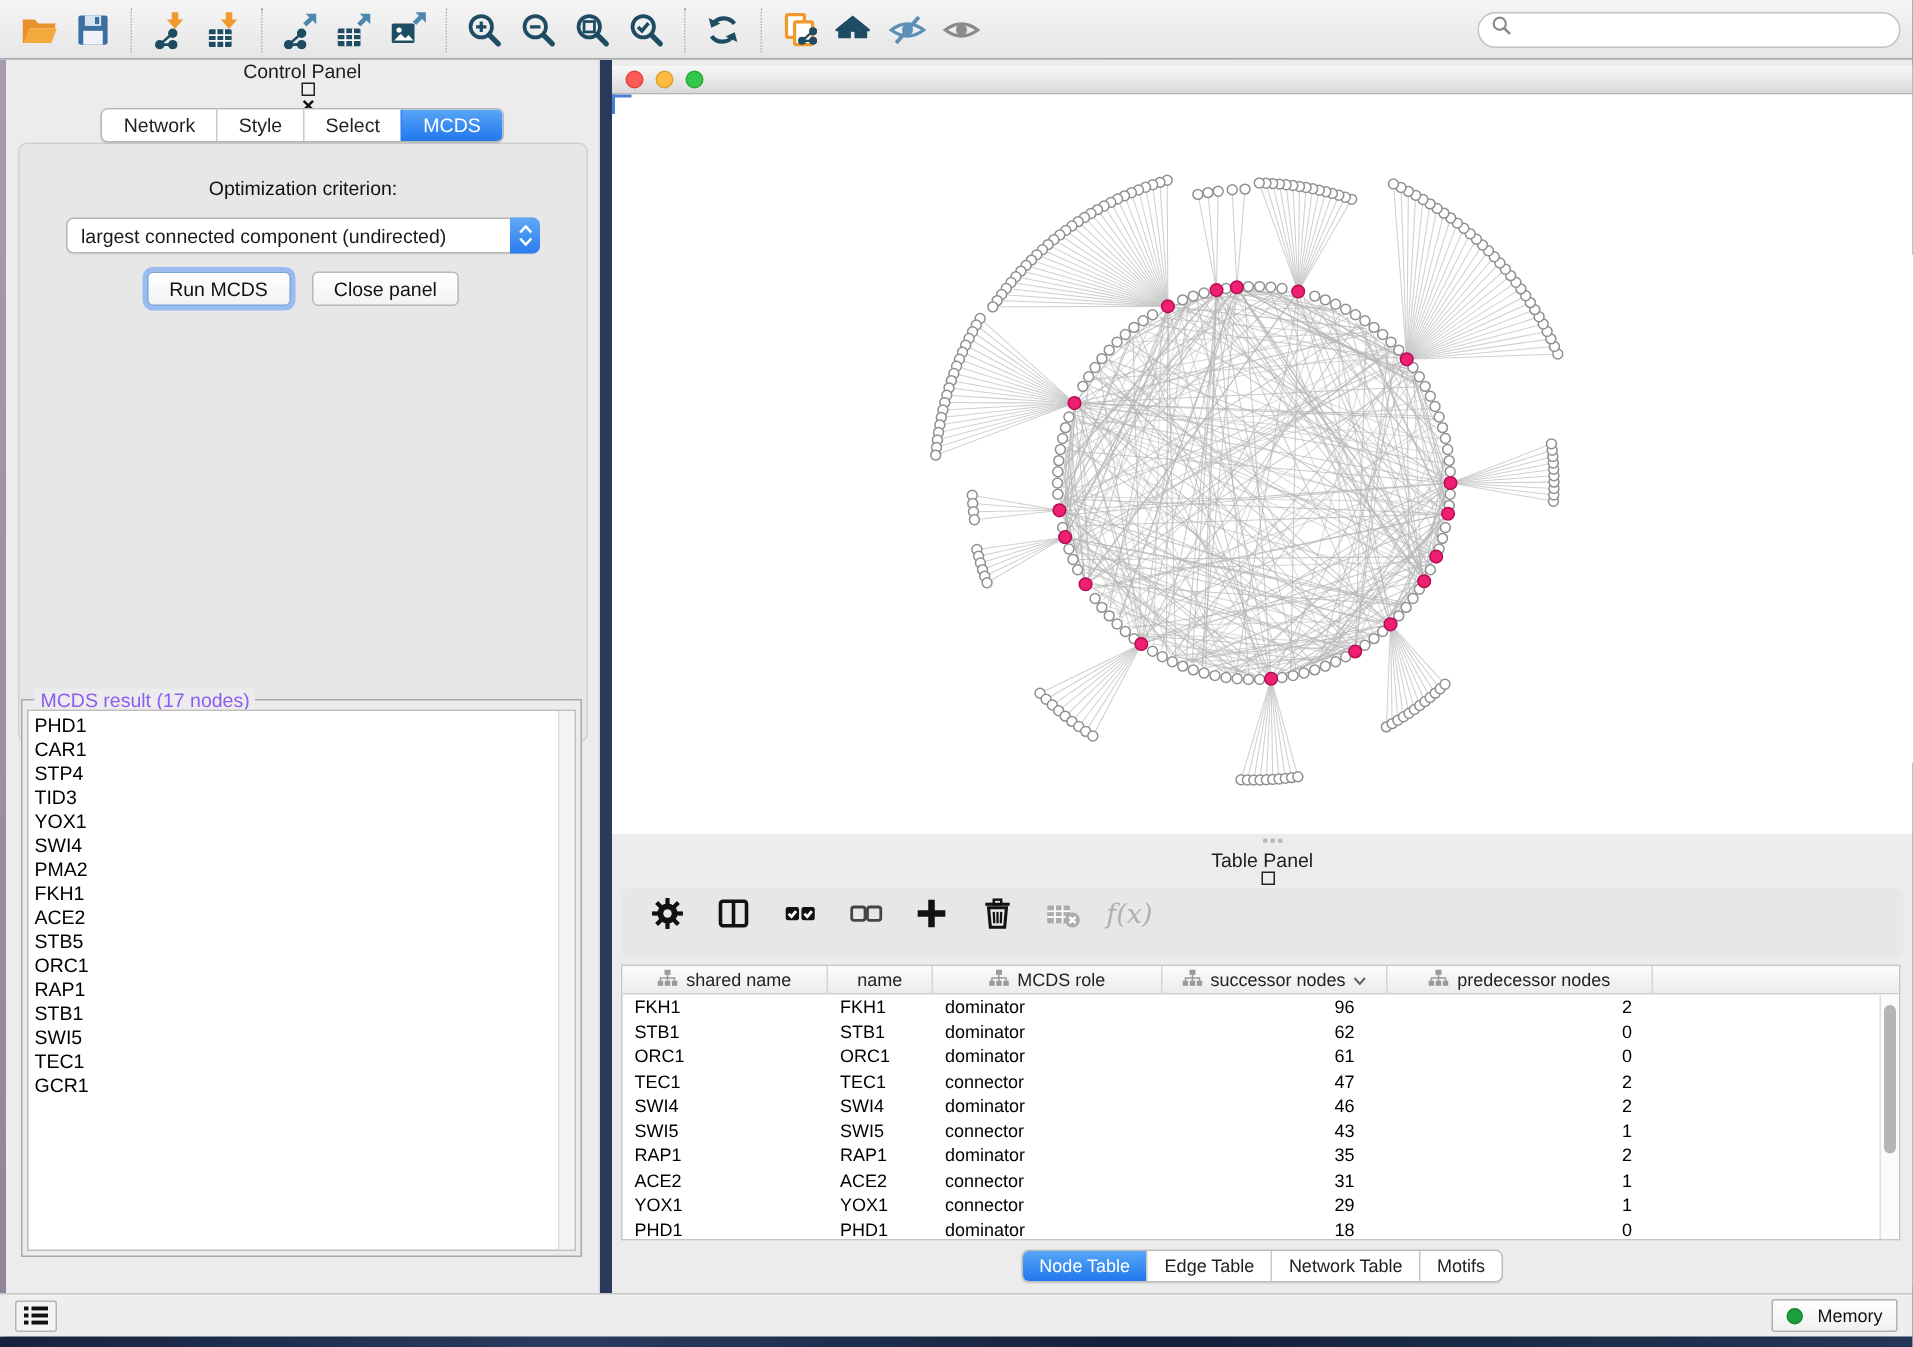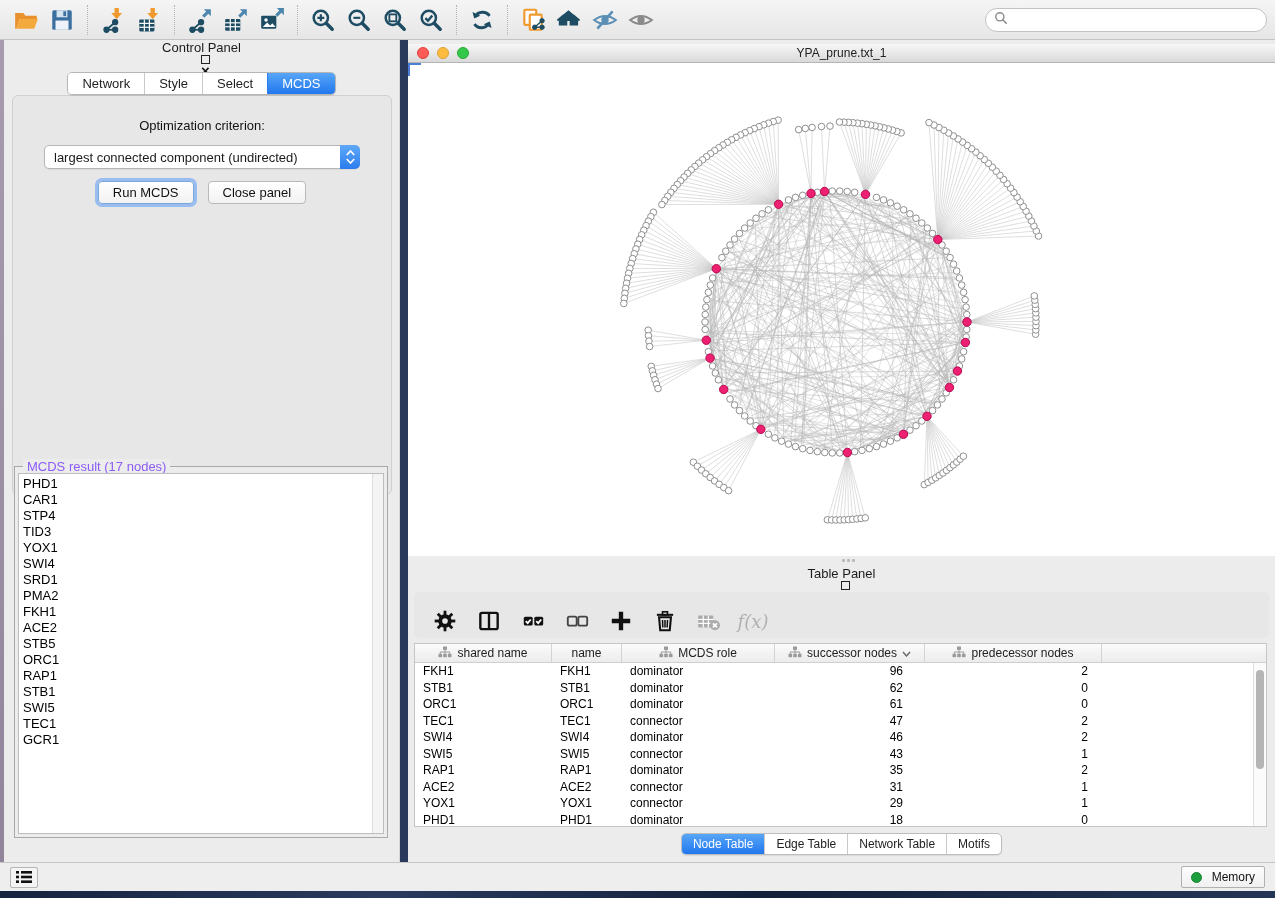--- a/index.html
+++ b/index.html
@@ -65,21 +65,21 @@
   .net-canvas { position:absolute; left:0; top:23px; width:867px; height:493px; background:#fff; }
   .net-corner { position:absolute; left:0; top:0; width:13px; height:13px; border-left:2px solid #4a7fd4; border-top:2px solid #4a7fd4; }
 
   .h-divider { position:absolute; left:0; top:516px; width:867px; height:10px; background:#ececec; }
   .grip-dots { position:absolute; left:50%; top:3px; width:20px; height:4px; display:flex; gap:2px; }
   .grip-dots i { width:3px; height:3px; background:#b9b9b9; border-radius:1px; }
 
   
   .table-panel { position:absolute; left:0; top:526px; width:867px; height:291px; background:#ececec; }
   .tp-toolbar { position:absolute; left:6px; right:6px; top:26px; height:46px; background:#e7e7e7; border-radius:5px;
-    display:flex; align-items:flex-end; padding-left:14px; gap:10px; }
+    display:flex; align-items:flex-start; padding-left:14px; gap:10px; }
   .tp-icon { width:34px; height:34px; display:flex; align-items:center; justify-content:center; }
   .fx-text { font-family:"DejaVu Serif",serif; font-style:italic; font-size:18px; color:#b0b0b0; }
 
   .ntable { position:absolute; left:6px; top:77px; width:853px; height:184px; background:#fff; border:1px solid #c6c6c6; }
   .thead { display:flex; height:19px; background:linear-gradient(180deg,#fbfbfb,#ececec); border-bottom:1px solid #cfcfcf; }
   .th { display:flex; align-items:center; justify-content:center; gap:5px; font-size:12px; color:#222; border-right:1px solid #d4d4d4; position:relative; }
   .trow { display:flex; height:16.5px; font-size:12px; color:#000; }
   .td { padding:0 8px; display:flex; align-items:center; overflow:hidden; white-space:nowrap; }
   .td.num { justify-content:flex-end; }
   .vscroll { position:absolute; right:0; top:19px; bottom:0; width:13px; background:#fbfbfb; border-left:1px solid #e0e0e0; }
@@ -322,21 +322,20 @@
   <div class="mcds-fieldset">
     <div class="mcds-legend">MCDS result (17 nodes)</div>
     <div class="mcds-list">
       <div class="mcds-items" id="mcds-items">
           <div>PHD1</div>
           <div>CAR1</div>
           <div>STP4</div>
           <div>TID3</div>
           <div>YOX1</div>
           <div>SWI4</div>
-          <div>SRD1</div>
           <div>PMA2</div>
           <div>FKH1</div>
           <div>ACE2</div>
           <div>STB5</div>
           <div>ORC1</div>
           <div>RAP1</div>
           <div>STB1</div>
           <div>SWI5</div>
           <div>TEC1</div>
           <div>GCR1</div>
@@ -346,21 +345,20 @@
   </div>
 </div>
 
 <div class="right-col">
   <div class="net-titlebar">
     <div class="tl-dots">
       <span class="tl red"></span>
       <span class="tl yellow"></span>
       <span class="tl green"></span>
     </div>
-    <div class="net-title">YPA_prune.txt_1</div>
   </div>
   <div class="net-canvas">
     <svg id="net-svg" width="867" height="493">
         <line x1="312.271206620258" y1="311.3053188774238" x2="420.3224065097389" y2="385.7677189121832" stroke="#c4c4c4" stroke-width="0.7" opacity="0.65"></line>
         <line x1="493.9185369989763" y1="367.5529662418977" x2="374.4149347020719" y2="374.14182896331283" stroke="#c4c4c4" stroke-width="0.7" opacity="0.65"></line>
         <line x1="479.38701962476387" y1="375.1394601937005" x2="307.2937090999869" y2="219.51593565548976" stroke="#c4c4c4" stroke-width="0.7" opacity="0.65"></line>
         <line x1="390.8040940429201" y1="380.43090455082705" x2="534.3327811238555" y2="189.5569322504669" stroke="#c4c4c4" stroke-width="0.7" opacity="0.65"></line>
         <line x1="301.20697002161717" y1="251.75241082145806" x2="310.3129664048747" y2="306.7363815509707" stroke="#c4c4c4" stroke-width="0.7" opacity="0.65"></line>
         <line x1="548.2543054281101" y1="299.83995624388933" x2="308.37083078575677" y2="216.36360858245675" stroke="#c4c4c4" stroke-width="0.7" opacity="0.65"></line>
         <line x1="448.0922390849594" y1="384.4005659020438" x2="331.24954934649696" y2="341.2699841883057" stroke="#c4c4c4" stroke-width="0.7" opacity="0.65"></line>

